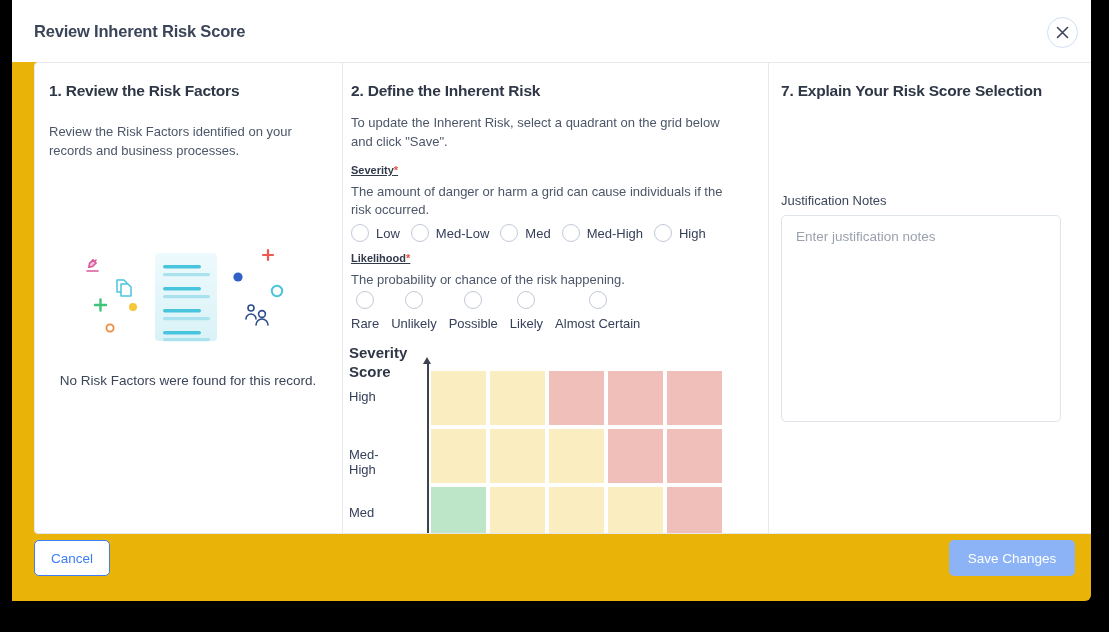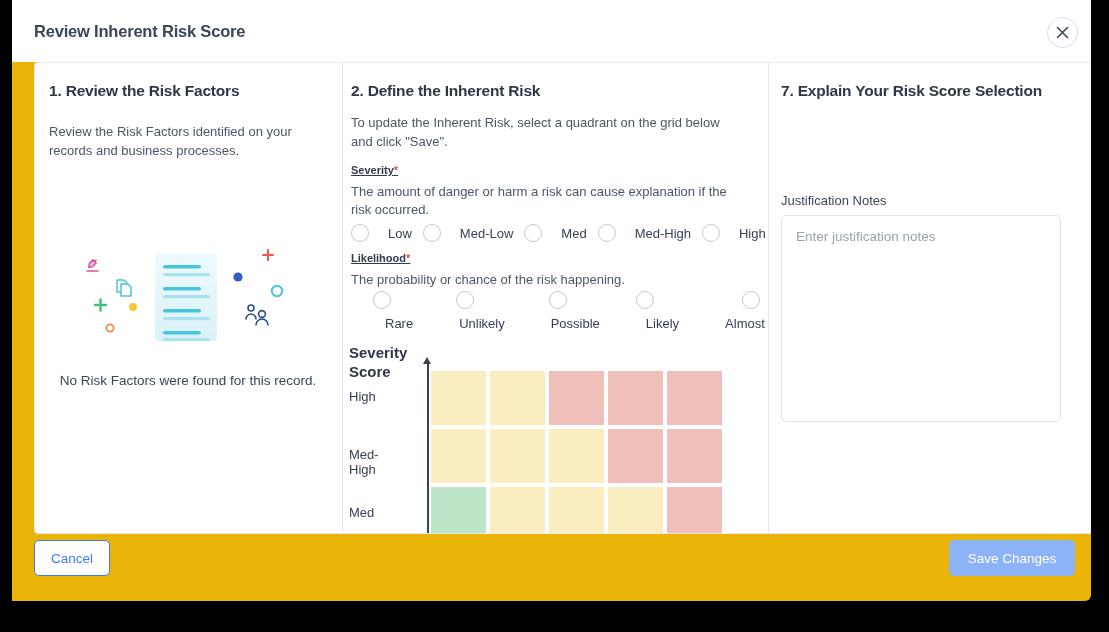--- a/index.html
+++ b/index.html
@@ -91,34 +91,34 @@
     position: absolute; left: 8px; top: 161px;
     display: flex; align-items: center;
   }
   .radio-inline { display: flex; align-items: center; margin-right: 11px; cursor: pointer; }
   .radio {
     width: 18px; height: 18px; border-radius: 50%;
     border: 1.4px solid #c2c9d6; background: #fff;
     flex: none;
   }
   .radio-inline .radio-label {
-    font-size: 13px; color: #36405a; margin-left: 19px; white-space: nowrap;
+    font-size: 13px; color: #36405a; margin-left: 7px; white-space: nowrap;
   }
   #lik-label { position: absolute; left: 8px; top: 189px; }
   #lik-help { position: absolute; left: 8px; top: 208px; width: 382px; }
   #lik-options {
     position: absolute; left: 8px; top: 228px;
     display: flex; align-items: flex-start;
   }
   .radio-stack {
     display: flex; flex-direction: column; align-items: center;
     cursor: pointer; margin-right: 12px;
   }
   .radio-stack .radio-label {
-    font-size: 13px; color: #36405a; margin-top: 7px; white-space: nowrap; margin-left: 34px;
+    font-size: 13px; color: #36405a; margin-top: 7px; white-space: nowrap;
   }
   
   #axis-title {
     position: absolute; left: 6px; top: 280px;
     width: 72px; font-size: 15px; font-weight: bold;
     color: #2f3747; line-height: 1.28;
   }
   #grid-wrap { position: absolute; left: 0px; top: 300px; }
   .y-axis {
     position: absolute; left: 84px; top: 0px;
@@ -252,21 +252,21 @@
 
     <div class="col" id="col-2">
       <div id="col2-scroll">
         <div id="col2-inner">
           <div class="col-title" id="col2-title">2. Define the Inherent Risk</div>
           <div class="col-desc" id="col2-desc">To update the Inherent Risk, select a quadrant on the grid below and click "Save".</div>
 
           <div class="field-label" id="sev-label">
             <span>Severity</span><span class="req">*</span>
           </div>
-          <div class="field-help" id="sev-help">The amount of danger or harm a risk can cause explanation if the risk occurred.</div>
+          <div class="field-help" id="sev-help">The amount of danger or harm a grid can cause individuals if the risk occurred.</div>
           <div id="sev-options">
             <label class="radio-inline">
               <span class="radio"></span>
               <span class="radio-label">Low</span>
             </label>
             <label class="radio-inline">
               <span class="radio"></span>
               <span class="radio-label">Med-Low</span>
             </label>
             <label class="radio-inline">

